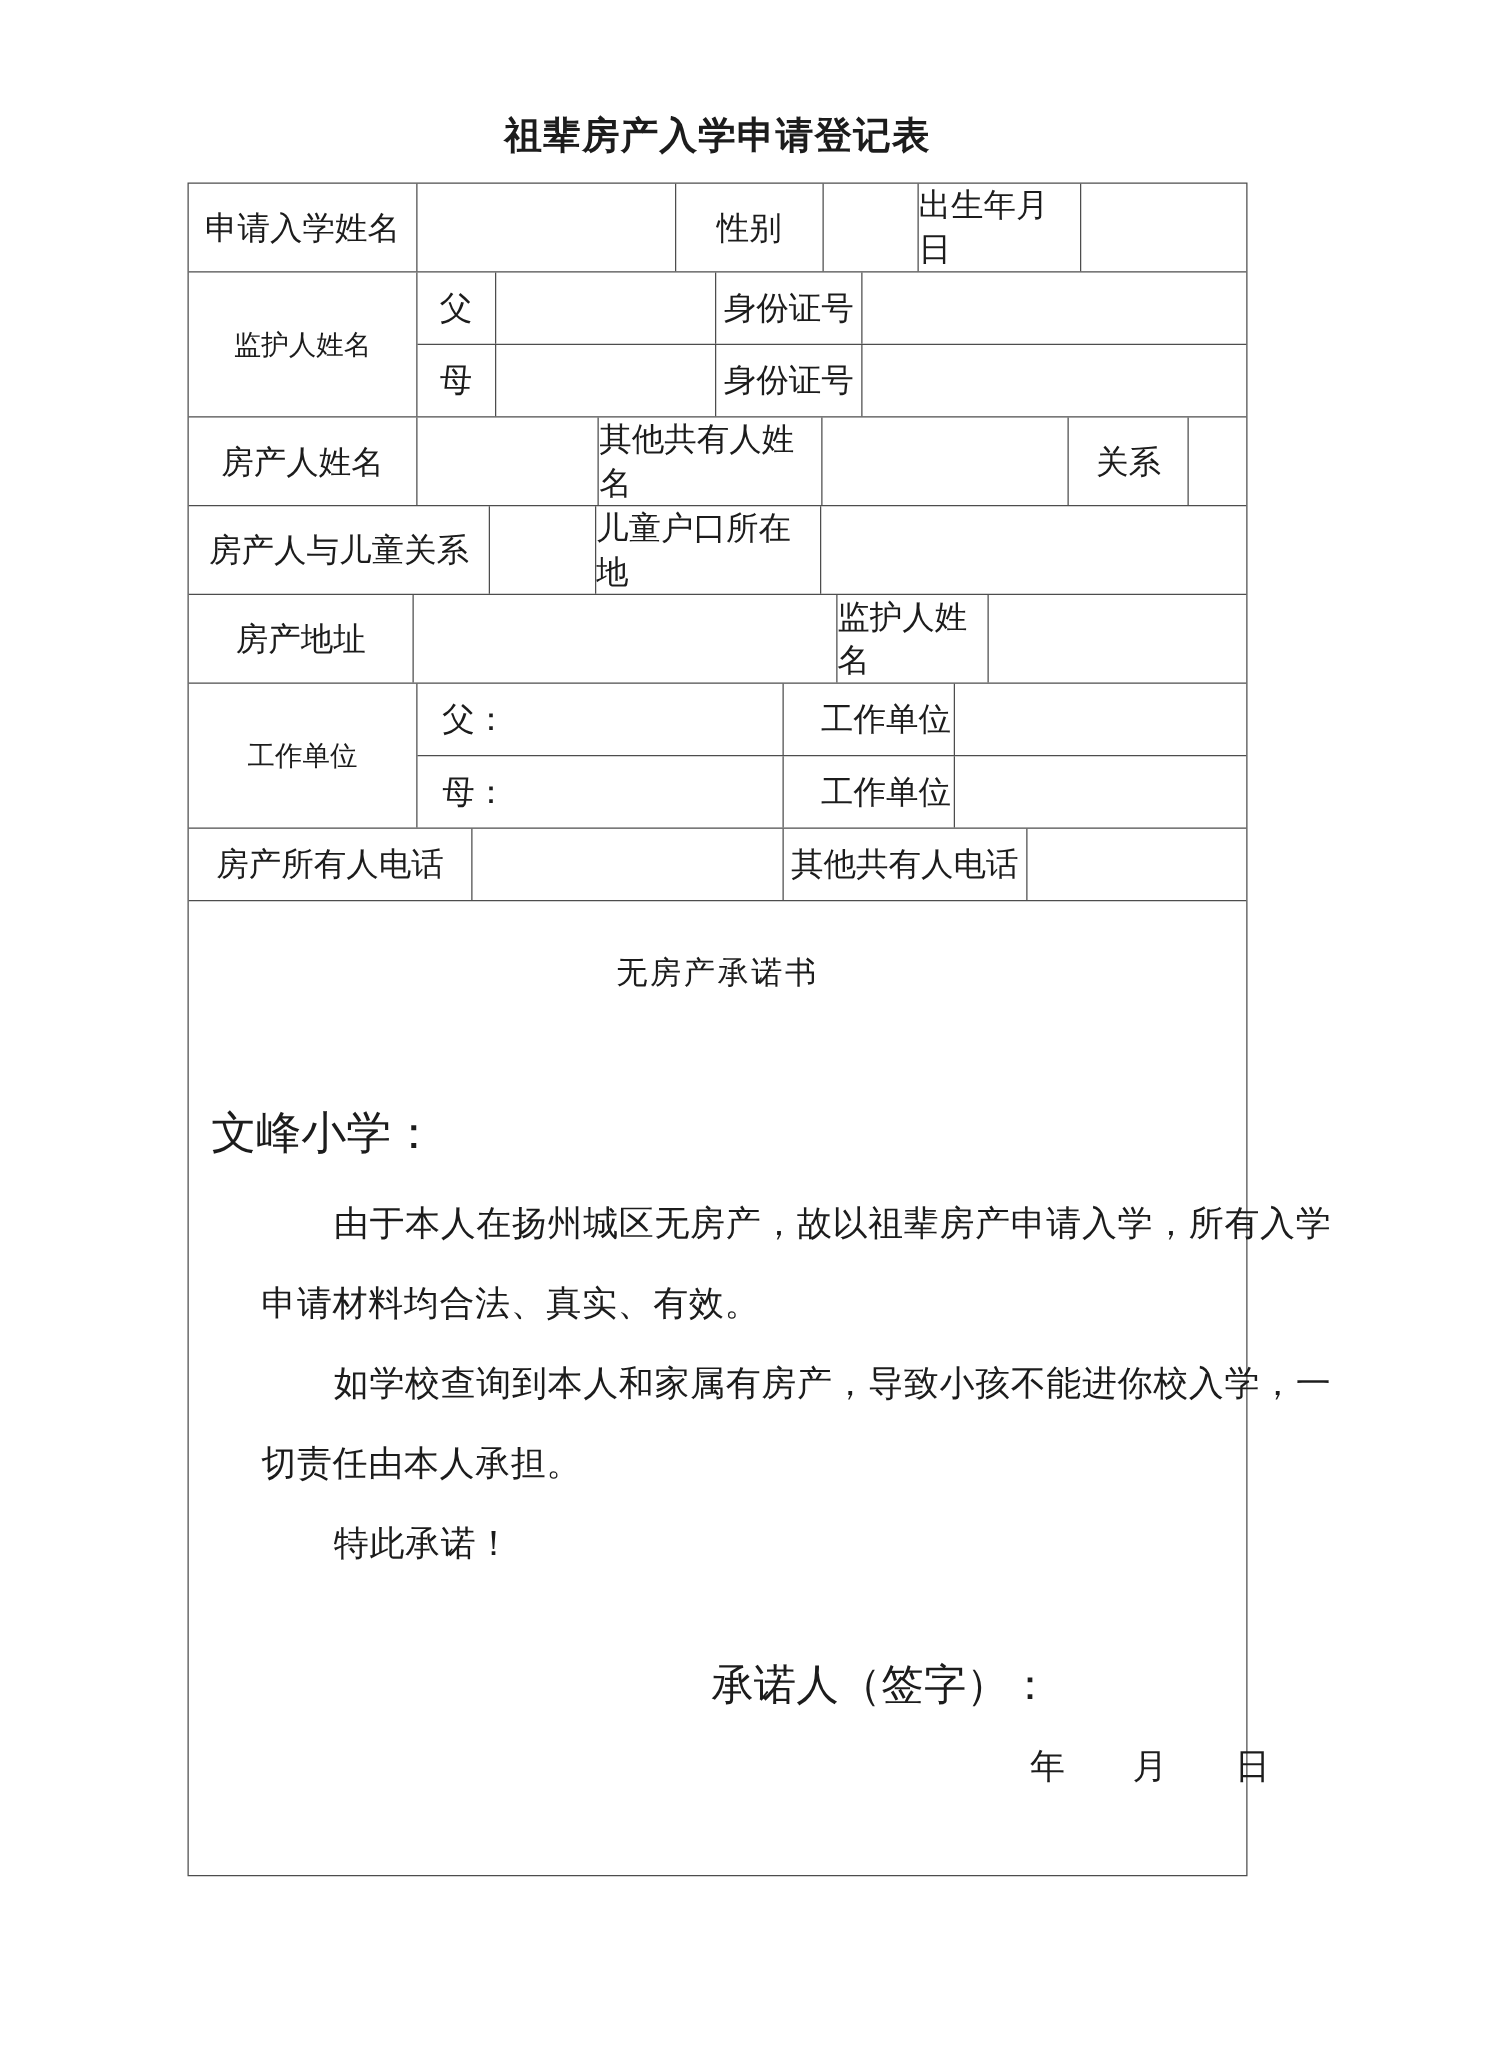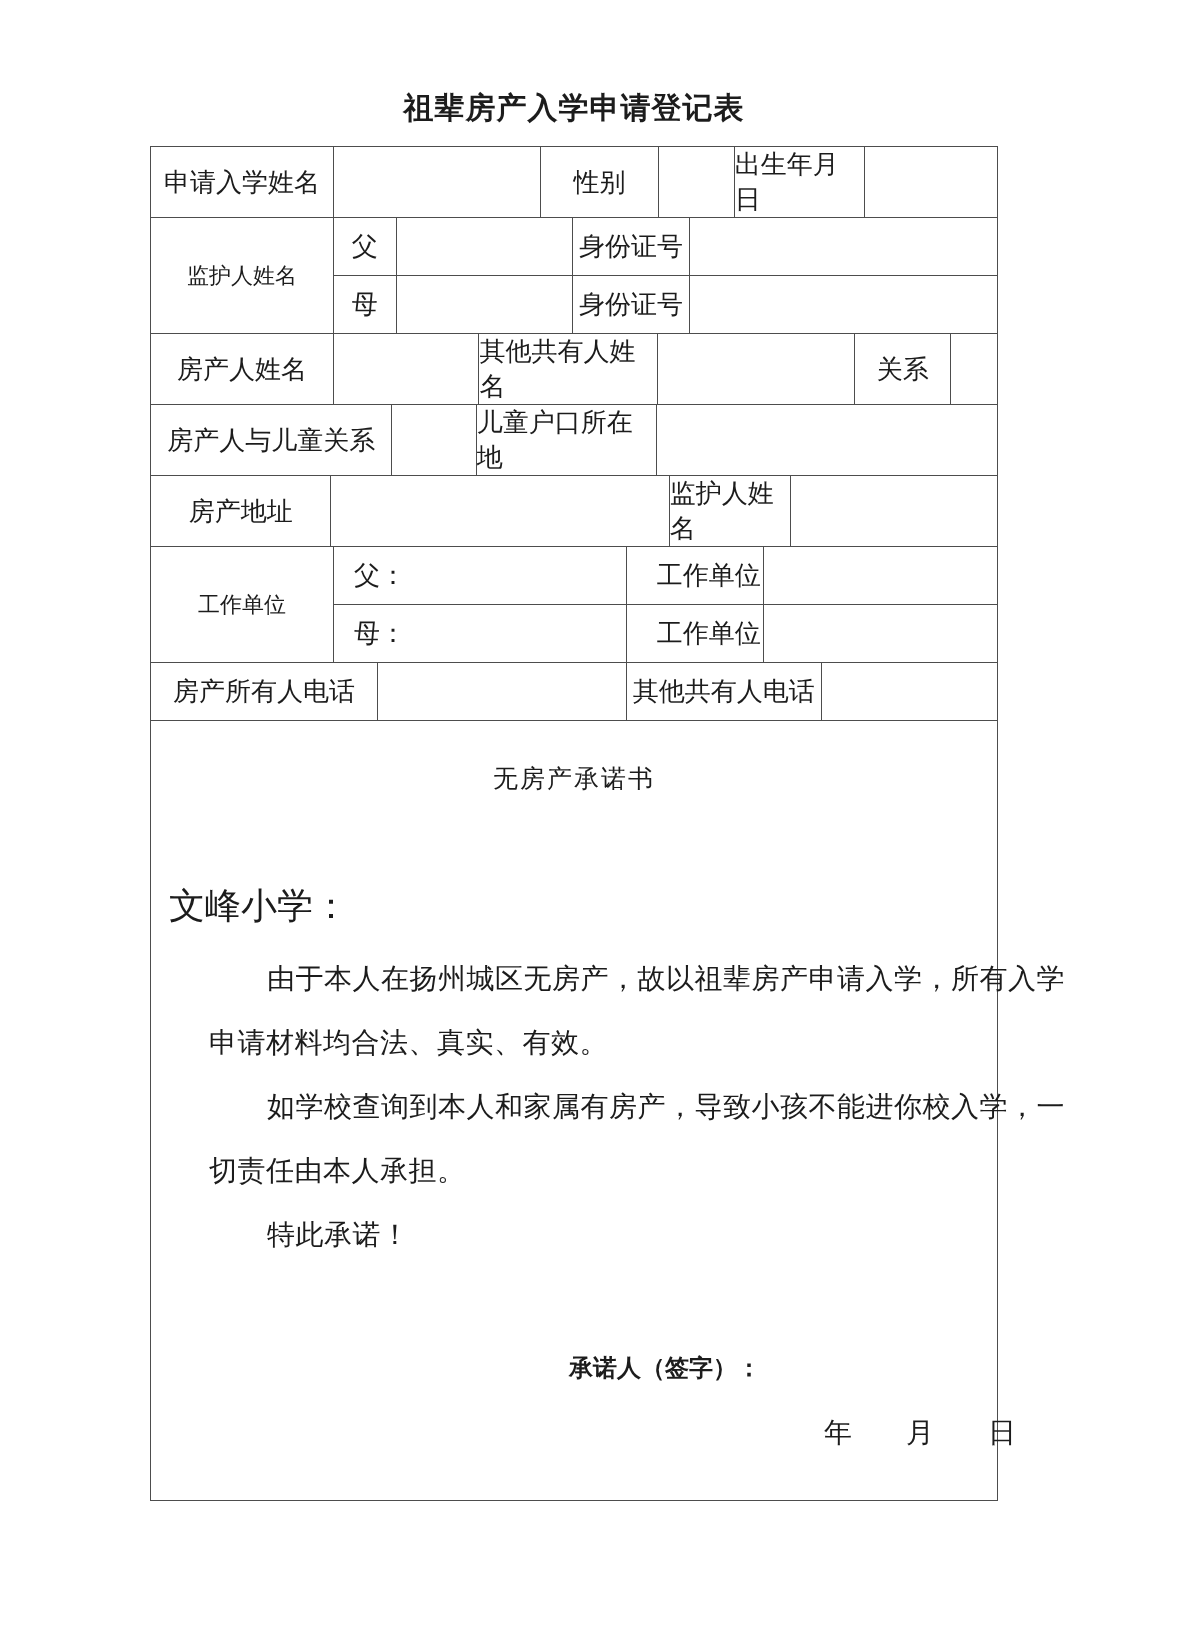--- a/index.html
+++ b/index.html
@@ -76,26 +76,25 @@
   }
   .letter-lines { margin-top: 26px; margin-left: 40px; }
   .letter-line {
     font-size: 28px;
     line-height: 64px;
     white-space: nowrap;
     letter-spacing: 0.5px;
   }
   .letter-line.indent { padding-left: 58px; }
   .signer {
-    margin-top: 86px;
+    margin-top: 66px;
     margin-left: 400px;
-    font-size: 24px;
+    font-size: 34px;
     line-height: 30px;
     white-space: nowrap;
-    font-weight: bold;
   }
   .dateline {
     margin-top: 35px;
     margin-left: 655px;
     display: flex;
     gap: 54px;
     font-size: 28px;
     line-height: 30px;
   }
 </style>

